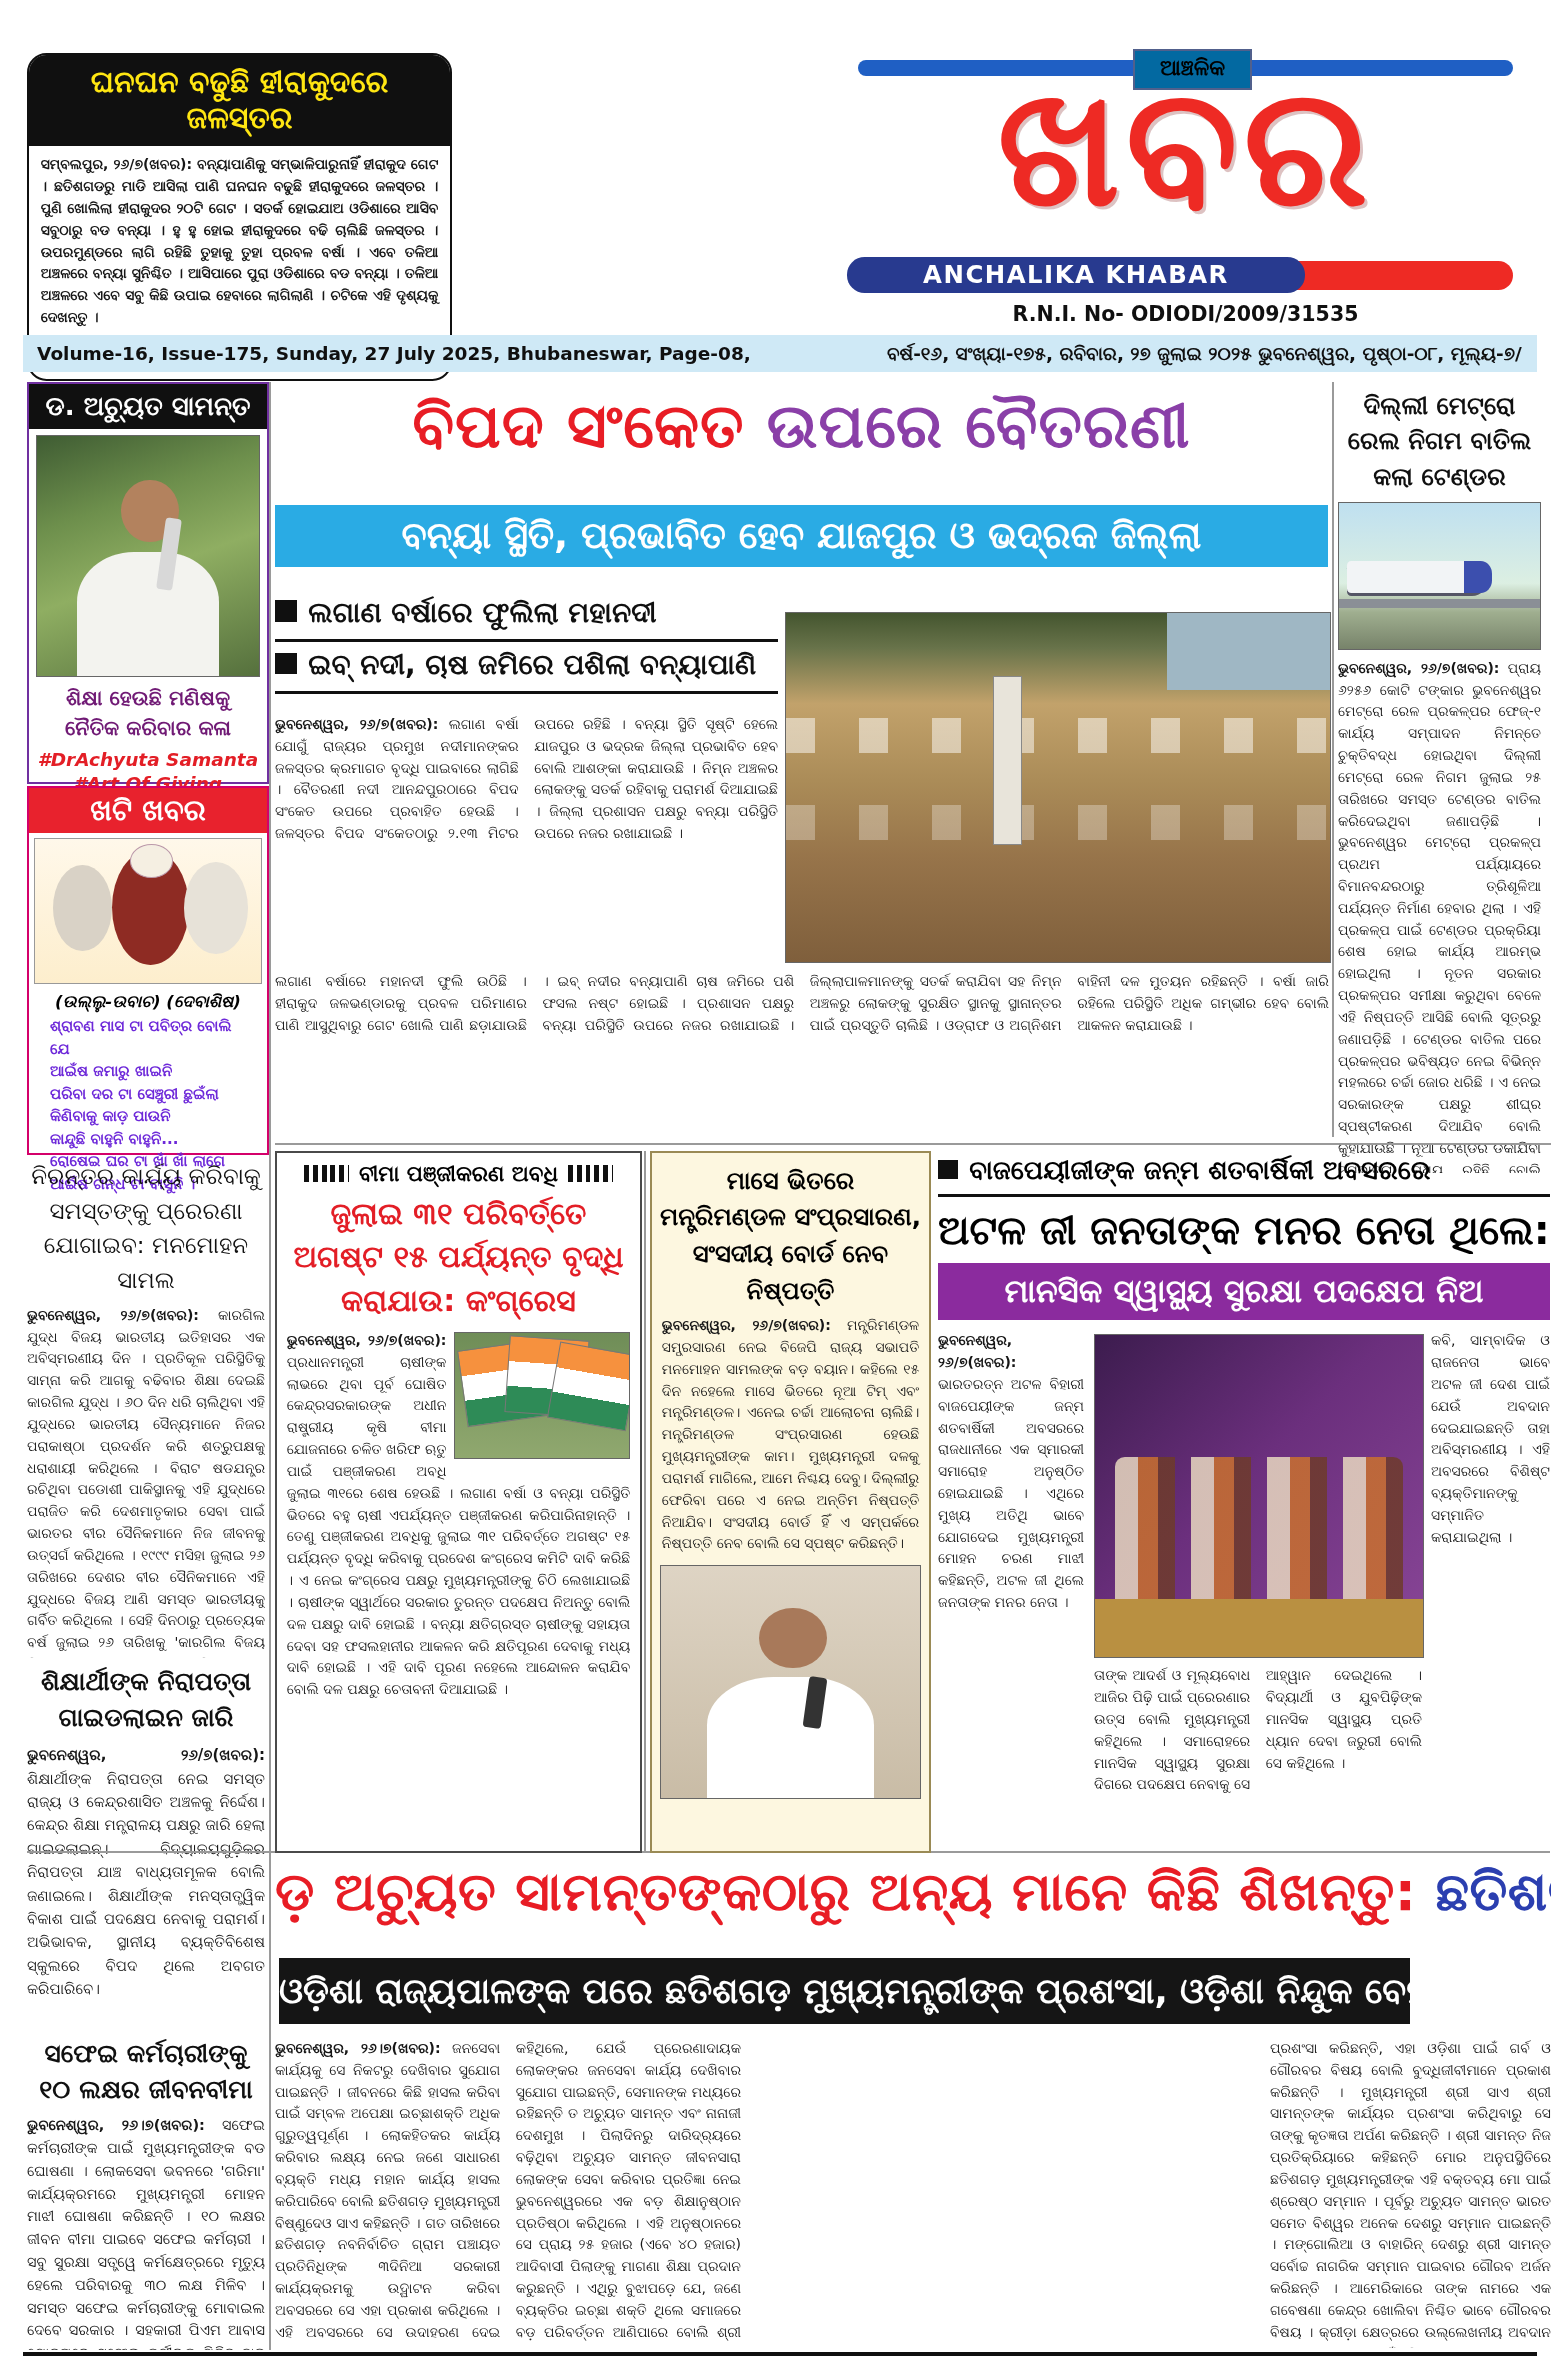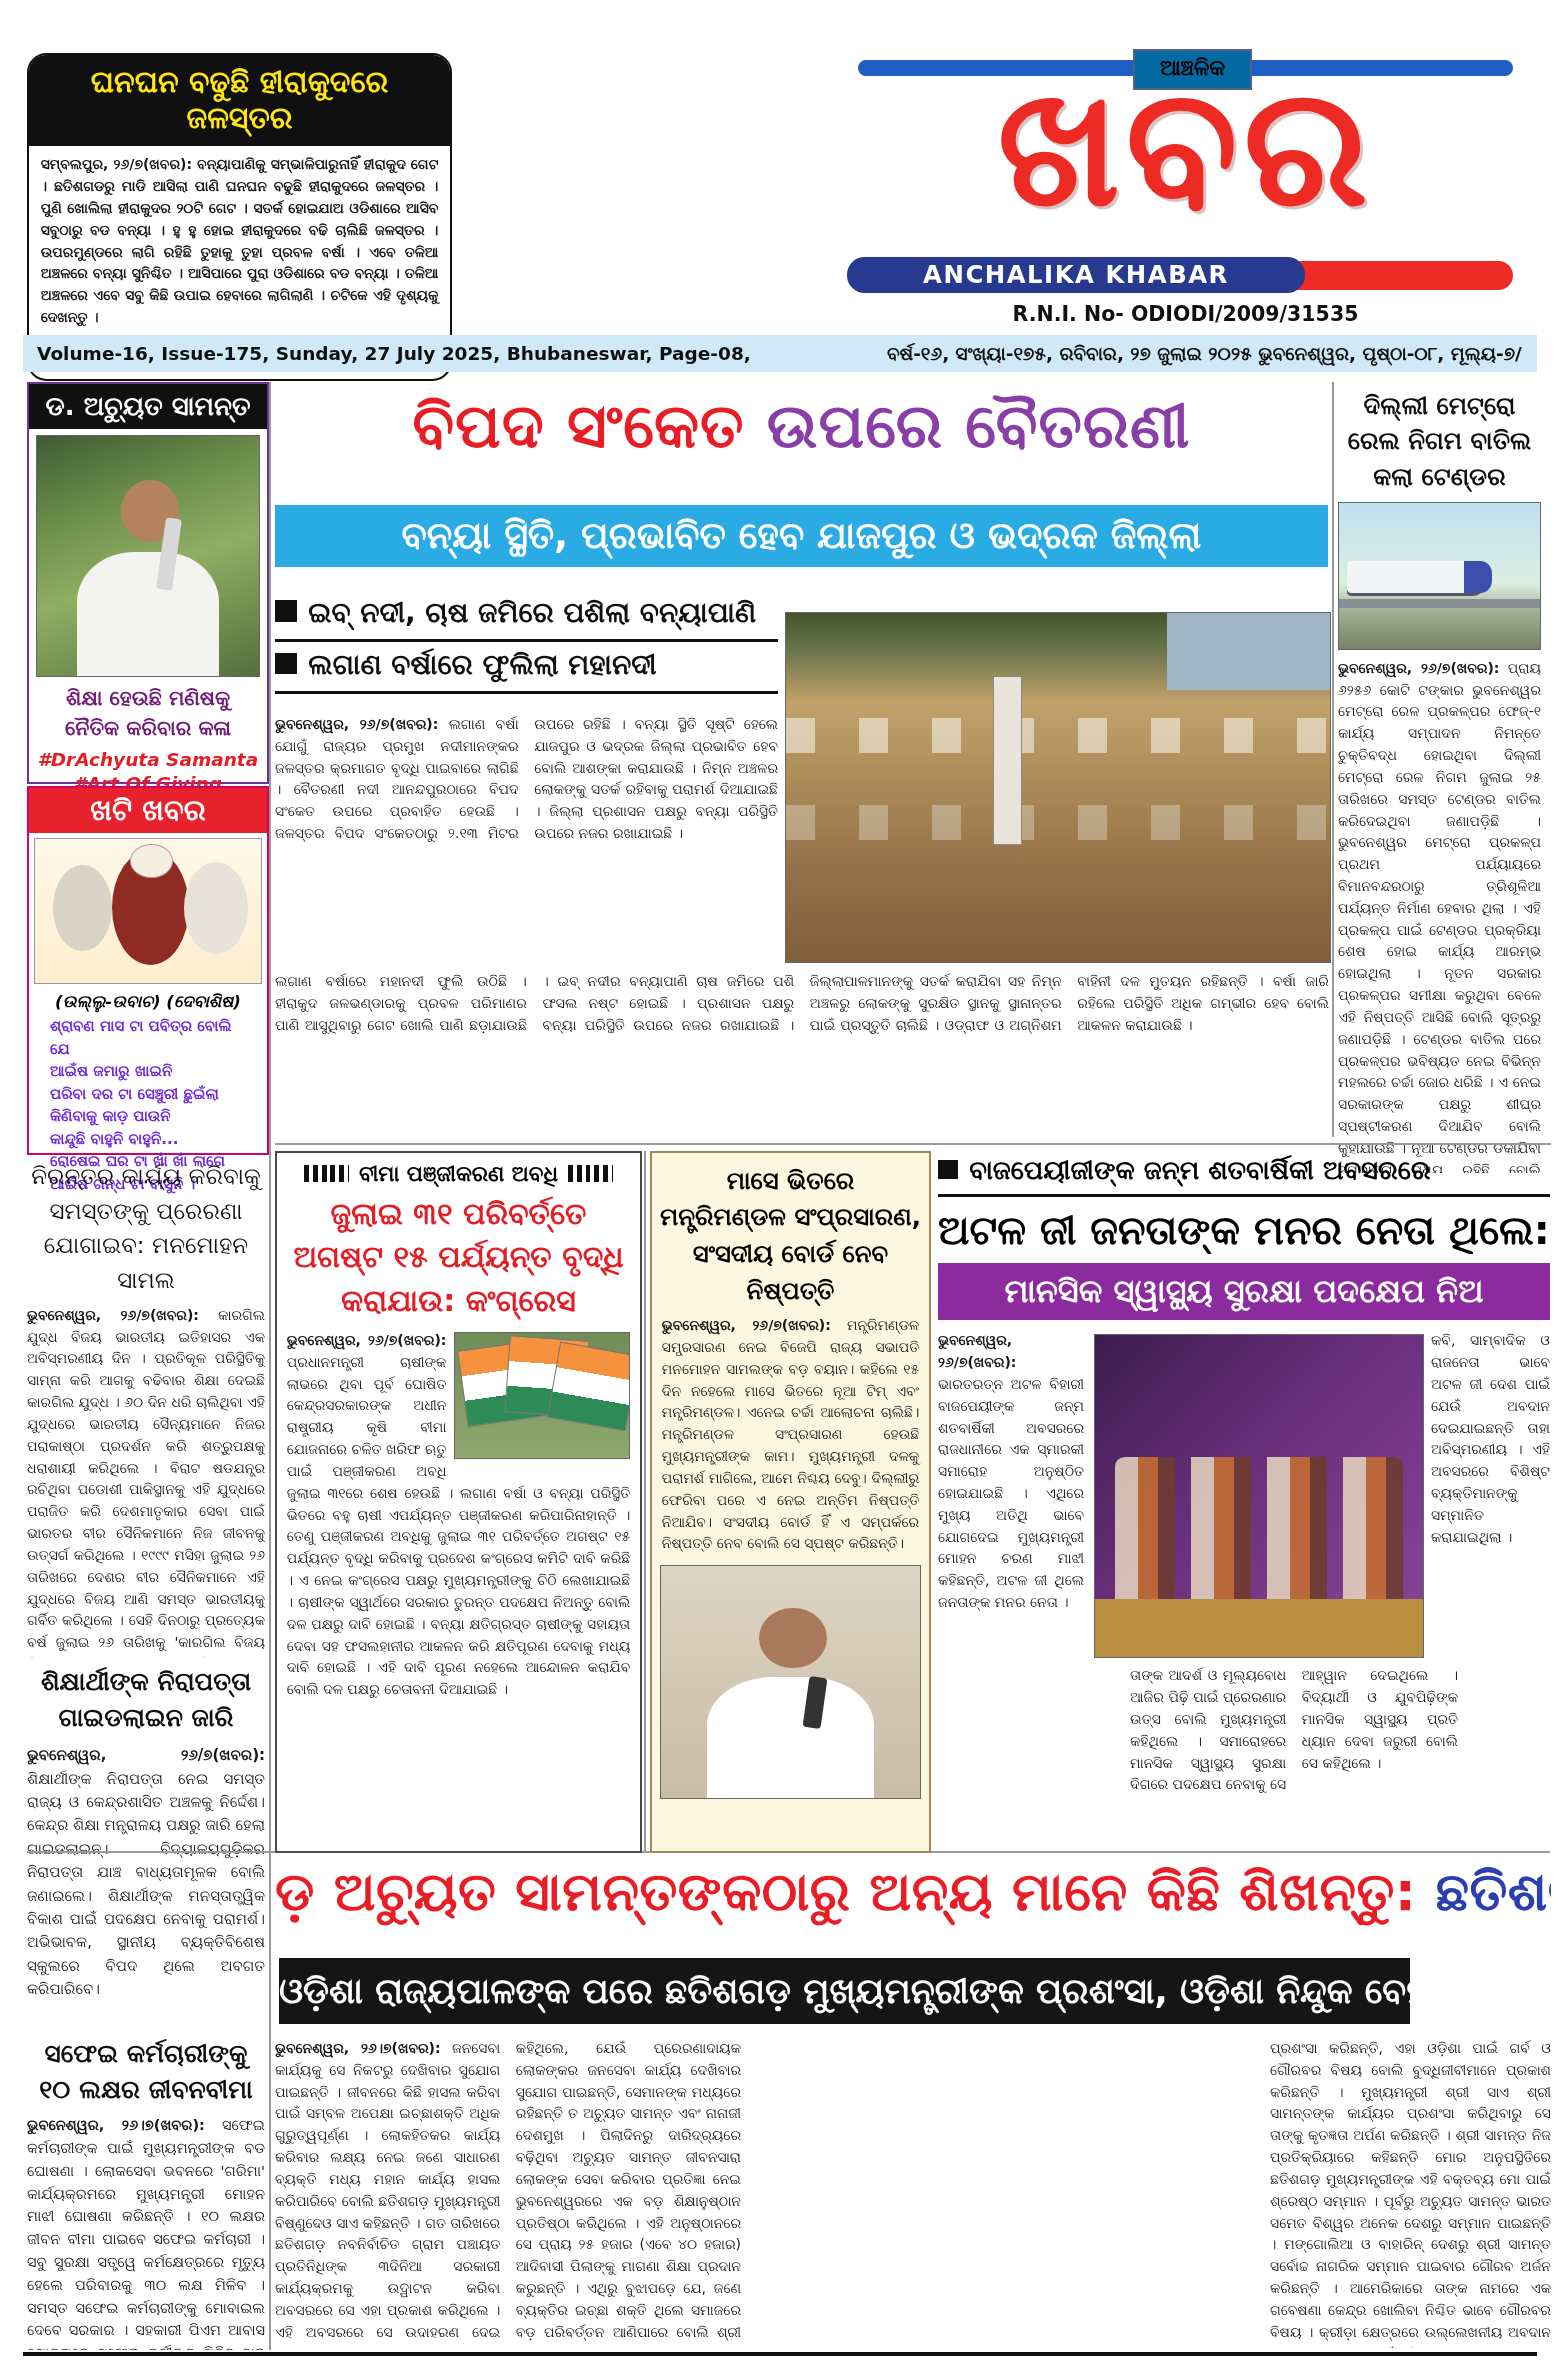--- a/index.html
+++ b/index.html
@@ -167,22 +167,22 @@
       <span>ସଫେଇ କର୍ମଚାରୀଙ୍କ ପାଇଁ ମୁଖ୍ୟମନ୍ତ୍ରୀଙ୍କ ବଡ ଘୋଷଣା । ଲୋକସେବା ଭବନରେ 'ଗରିମା' କାର୍ଯ୍ୟକ୍ରମରେ ମୁଖ୍ୟମନ୍ତ୍ରୀ ମୋହନ ମାଝୀ ଘୋଷଣା କରିଛନ୍ତି । ୧୦ ଲକ୍ଷର ଜୀବନ ବୀମା ପାଇବେ ସଫେଇ କର୍ମଚାରୀ । ସବୁ ସୁରକ୍ଷା ସତ୍ତ୍ୱେ କର୍ମକ୍ଷେତ୍ରରେ ମୃତ୍ୟୁ ହେଲେ ପରିବାରକୁ ୩୦ ଲକ୍ଷ ମିଳିବ । ସମସ୍ତ ସଫେଇ କର୍ମଚାରୀଙ୍କୁ ମୋବାଇଲ ଦେବେ ସରକାର । ସହକାରୀ ପିଏମ ଆବାସ ଯୋଜନାରେ ସଫେଇ କର୍ମୀଙ୍କୁ ମିଳିବ ଛାତ ଘର ।</span>
     </div>
   </div>
 
   <div class="abs lead-headline hidden-overflow" style="left:275px;top:390px;width:1053px;height:101px;">
     <span class="lead-red">ବିପଦ ସଂକେତ</span><span class="lead-purple"> ଉପରେ ବୈତରଣୀ</span>
   </div>
   <div class="abs blue-band" style="left:275px;top:505px;width:1053px;height:62px;">ବନ୍ୟା ସ୍ଥିତି, ପ୍ରଭାବିତ ହେବ ଯାଜପୁର ଓ ଭଦ୍ରକ ଜିଲ୍ଲା</div>
 
   <div class="abs" style="left:275px;top:589px;width:503px;">
+    <div class="bullet-item"><span class="sq"></span><span>ଲଗାଣ ବର୍ଷାରେ ଫୁଲିଲା ମହାନଦୀ</span></div>
     <div class="bullet-item"><span class="sq"></span><span>ଇବ୍ ନଦୀ, ଚାଷ ଜମିରେ ପଶିଲା ବନ୍ୟାପାଣି</span></div>
-    <div class="bullet-item"><span class="sq"></span><span>ଲଗାଣ ବର୍ଷାରେ ଫୁଲିଲା ମହାନଦୀ</span></div>
   </div>
 
   <div class="abs photo flood-photo" style="left:785px;top:612px;width:544px;height:349px;">
     <div class="flood-sky"></div>
     <div class="flood-foam"></div>
     <div class="flood-foam" style="top:55%;opacity:.6;"></div>
     <div class="flood-post"></div>
   </div>
 
   <div class="abs bodytxt cols2 hidden-overflow" style="left:275px;top:714px;width:503px;height:248px;">
@@ -254,21 +254,21 @@
         <b class="dateline">ଭୁବନେଶ୍ୱର, ୨୬/୭(ଖବର):</b>
         <span>ଭାରତରତ୍ନ ଅଟଳ ବିହାରୀ ବାଜପେୟୀଙ୍କ ଜନ୍ମ ଶତବାର୍ଷିକୀ ଅବସରରେ ରାଜଧାନୀରେ ଏକ ସ୍ମାରକୀ ସମାରୋହ ଅନୁଷ୍ଠିତ ହୋଇଯାଇଛି । ଏଥିରେ ମୁଖ୍ୟ ଅତିଥି ଭାବେ ଯୋଗଦେଇ ମୁଖ୍ୟମନ୍ତ୍ରୀ ମୋହନ ଚରଣ ମାଝୀ କହିଛନ୍ତି, ଅଟଳ ଜୀ ଥିଲେ ଜନତାଙ୍କ ମନର ନେତା ।</span>
       </div>
       <div class="abs photo award-photo" style="left:156px;top:3.9px;width:328px;height:322px;">
         <div class="award-people"></div>
         <div class="award-stage"></div>
       </div>
       <div class="abs bodytxt hidden-overflow" style="left:493px;top:0;width:119px;height:527px;">
         <span>କବି, ସାମ୍ବାଦିକ ଓ ରାଜନେତା ଭାବେ ଅଟଳ ଜୀ ଦେଶ ପାଇଁ ଯେଉଁ ଅବଦାନ ଦେଇଯାଇଛନ୍ତି ତାହା ଅବିସ୍ମରଣୀୟ । ଏହି ଅବସରରେ ବିଶିଷ୍ଟ ବ୍ୟକ୍ତିମାନଙ୍କୁ ସମ୍ମାନିତ କରାଯାଇଥିଲା ।</span>
       </div>
-      <div class="abs bodytxt cols2 hidden-overflow" style="left:156px;top:335px;width:328px;height:191px;margin-left:36px;">
+      <div class="abs bodytxt cols2 hidden-overflow" style="left:156px;top:335px;width:328px;height:191px;">
         <span>ତାଙ୍କ ଆଦର୍ଶ ଓ ମୂଲ୍ୟବୋଧ ଆଜିର ପିଢ଼ି ପାଇଁ ପ୍ରେରଣାର ଉତ୍ସ ବୋଲି ମୁଖ୍ୟମନ୍ତ୍ରୀ କହିଥିଲେ । ସମାରୋହରେ ମାନସିକ ସ୍ୱାସ୍ଥ୍ୟ ସୁରକ୍ଷା ଦିଗରେ ପଦକ୍ଷେପ ନେବାକୁ ସେ ଆହ୍ୱାନ ଦେଇଥିଲେ । ବିଦ୍ୟାର୍ଥୀ ଓ ଯୁବପିଢ଼ିଙ୍କ ମାନସିକ ସ୍ୱାସ୍ଥ୍ୟ ପ୍ରତି ଧ୍ୟାନ ଦେବା ଜରୁରୀ ବୋଲି ସେ କହିଥିଲେ ।</span>
       </div>
     </div>
   </div>
 
   <div class="abs bottom-headline hidden-overflow" style="left:275px;top:1861px;width:1276px;height:94px;">
     <span class="lead-red">ଡ଼ ଅଚ୍ୟୁତ ସାମନ୍ତଙ୍କଠାରୁ ଅନ୍ୟ ମାନେ କିଛି ଶିଖନ୍ତୁ:</span><span class="bh-blue"> ଛତିଶଗଡ଼ ମୁଖ୍ୟମନ୍ତ୍ରୀ</span>
   </div>
   <div class="abs black-band" style="left:279px;top:1958px;width:1131px;height:66px;">ଓଡ଼ିଶା ରାଜ୍ୟପାଳଙ୍କ ପରେ ଛତିଶଗଡ଼ ମୁଖ୍ୟମନ୍ତ୍ରୀଙ୍କ ପ୍ରଶଂସା, ଓଡ଼ିଶା ନିନ୍ଦୁକ ବେହାଲ</div>
 

